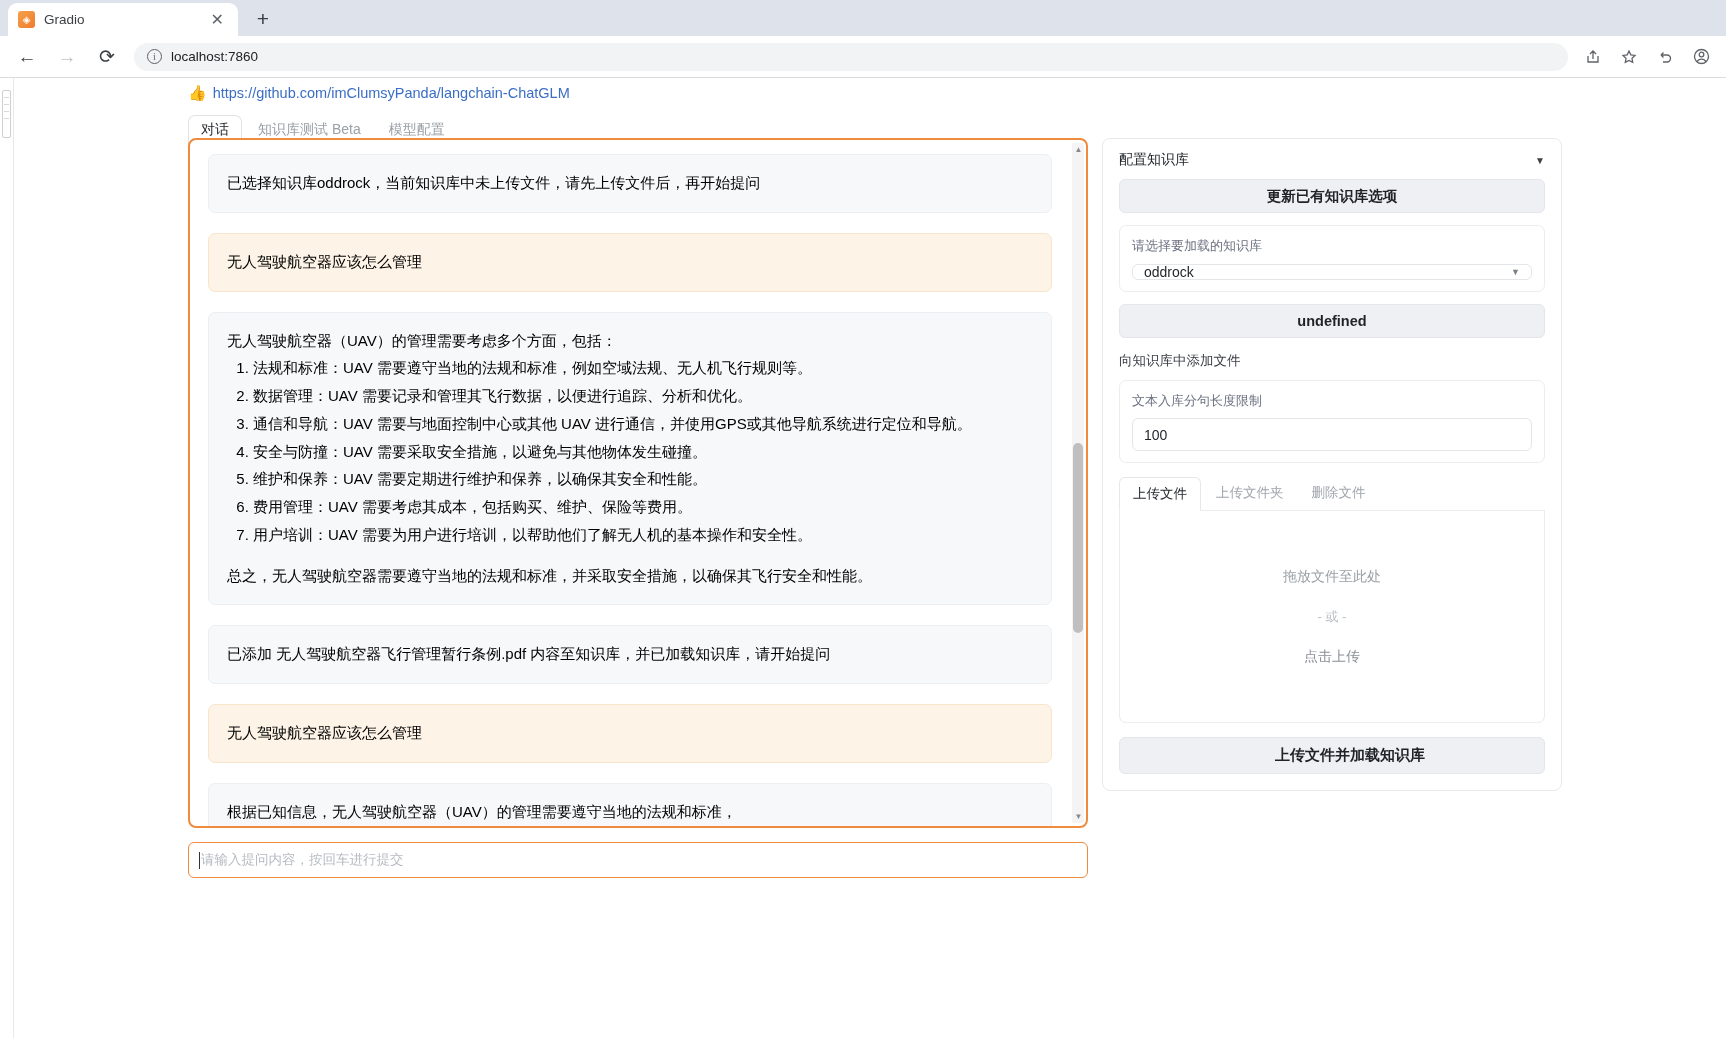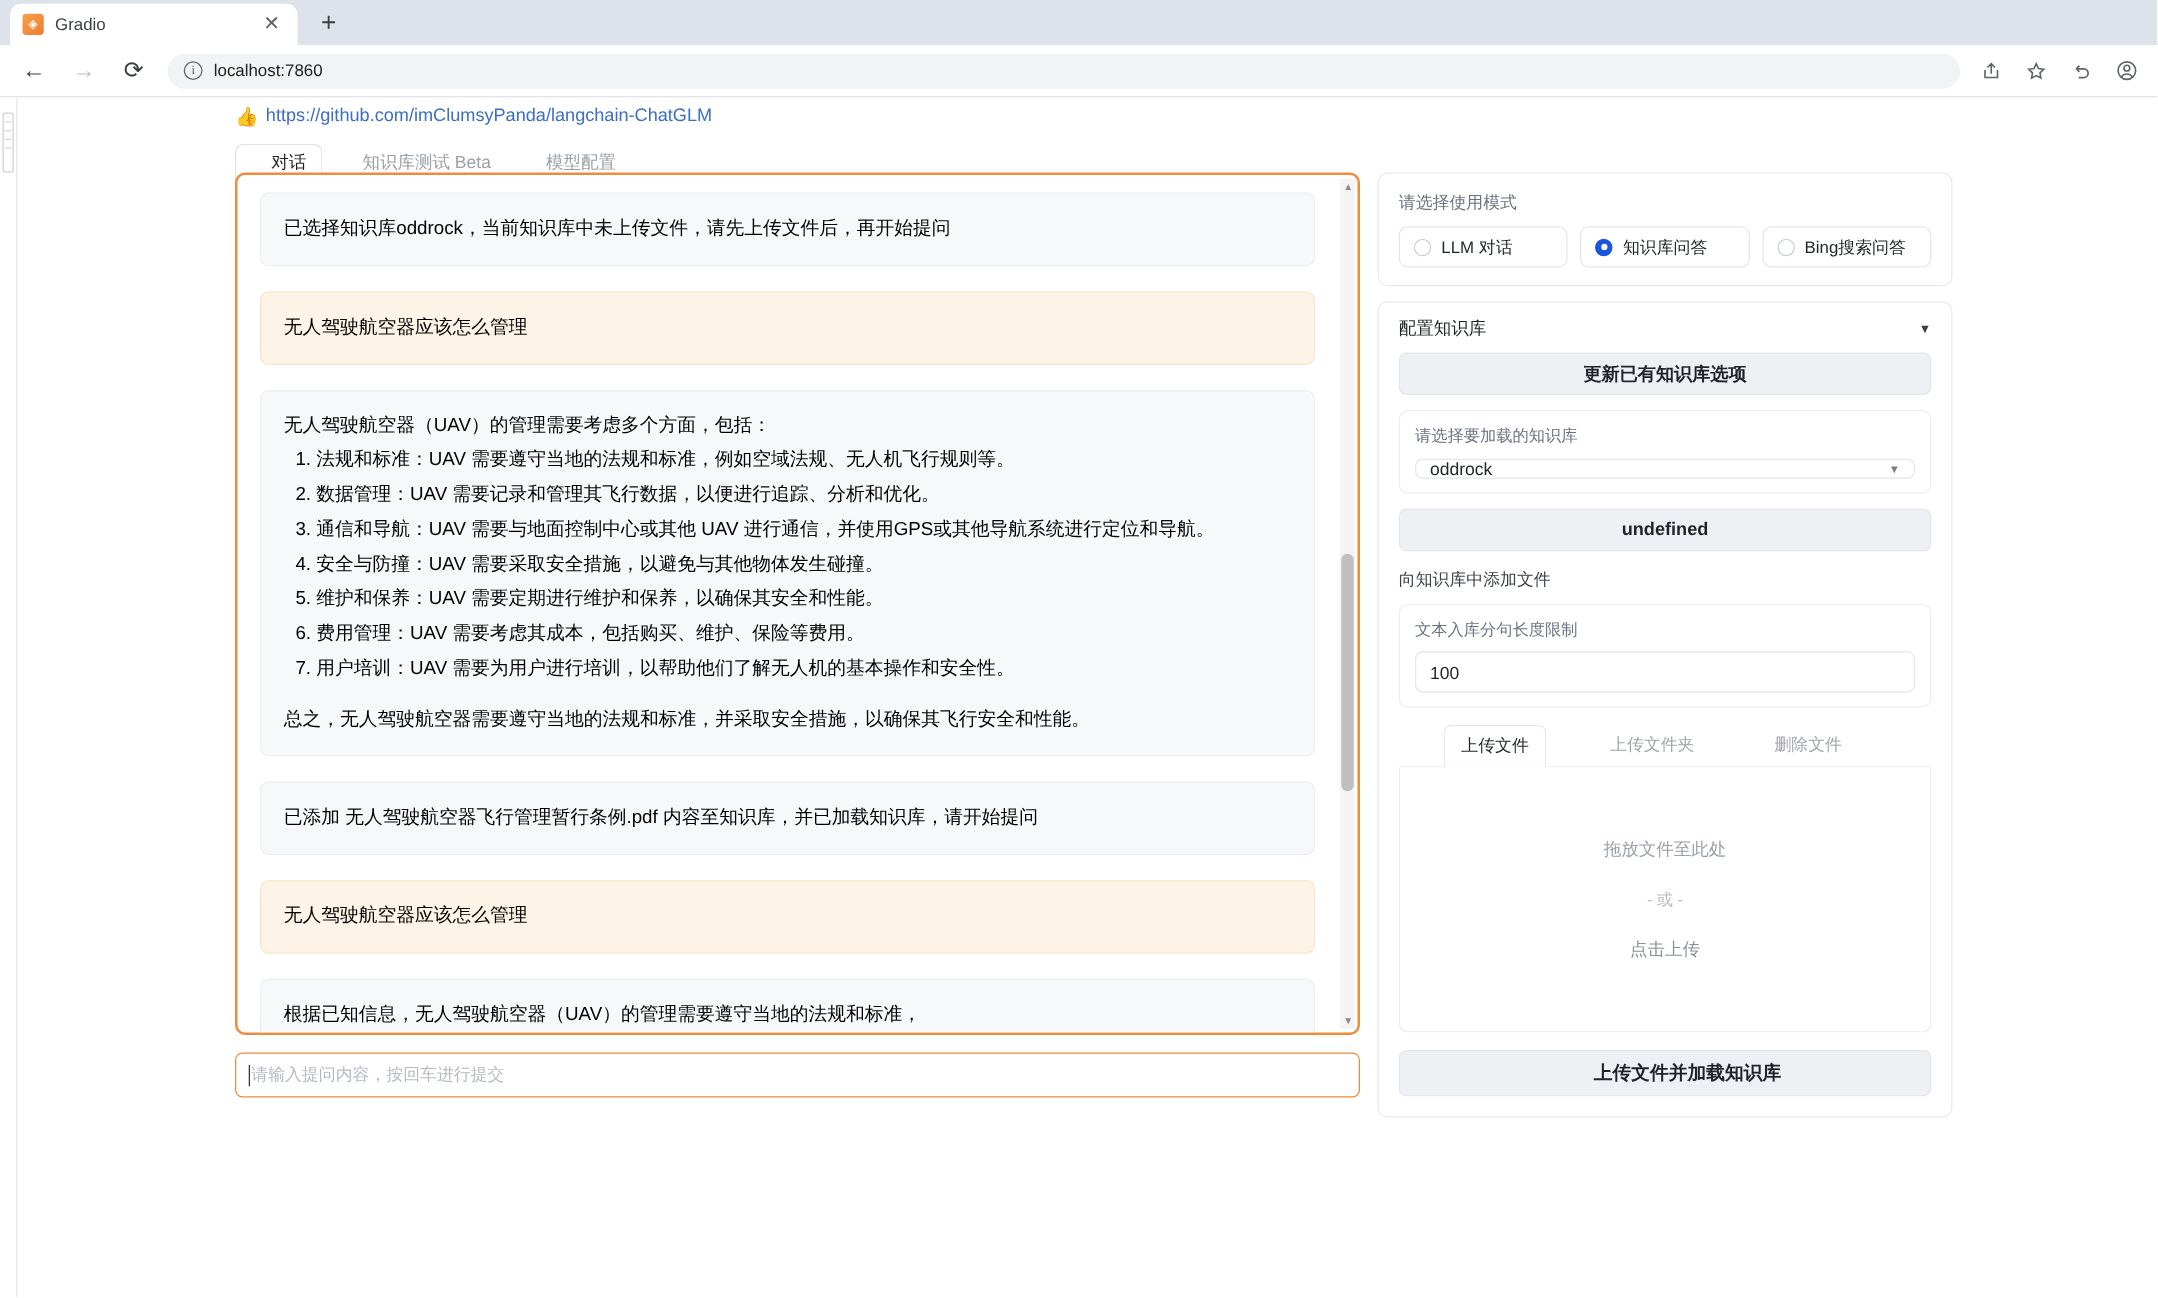--- a/index.html
+++ b/index.html
@@ -85,21 +85,21 @@
   .gh-link {
     font-size: 14.5px; color: #3b6ec4; 
     font-family: "Liberation Sans", sans-serif; cursor: pointer;
   }
 
   .tabrow {
     display: flex; align-items: flex-end; gap: 4px;
     padding-left: 8px; margin-top: 10px; height: 29px;
   }
   .gtab {
-    font-size: 14px; color: #9aa0a6; padding: 5px 12px 6px 28px;
+    font-size: 14px; color: #9aa0a6; padding: 5px 12px 6px 12px;
     border-radius: 7px 7px 0 0; cursor: pointer; white-space: nowrap; margin-top: 24px;
   }
   .gtab.active {
     color: #1f2328; background: #fff; border: 1px solid #e3e3e3;
     border-bottom: none; font-weight: 400;
   }
 
   .main {
     position: absolute; left: 8px; right: 0; top: 60px; bottom: 0;
     display: flex; gap: 14px;
@@ -206,21 +206,20 @@
   .textinput {
     height: 33px; border: 1px solid #e4e6ea; border-radius: 6px;
     background: #fff; display: flex; align-items: center; padding: 0 11px;
     font-size: 14px; color: #1f2328;
   }
 
   .uptabs { display: flex; gap: 2px; border-bottom: 1px solid #ededf0; margin-top: 14px; }
   .uptab {
     font-size: 13.5px; color: #a0a5ad; padding: 7px 13px; cursor: pointer;
     border-radius: 6px 6px 0 0;
-    margin-left: 36px;
   }
   .uptab.active {
     color: #1f2328; background: #fff; border: 1px solid #e7e7ea;
     border-bottom: 1px solid #fff; margin-bottom: -1px;
   }
   .dropzone {
     border: 1px solid #ededf0; border-radius: 0 0 7px 7px; border-top: none;
     height: 212px; display: flex; flex-direction: column;
     align-items: center; justify-content: center; gap: 22px; background: #fff;
   }
@@ -357,37 +356,20 @@
           </div>
 
           <div class="chatinput">
             <span class="caret"></span>
             <span class="ph">请输入提问内容，按回车进行提交</span>
           </div>
         </div>
 
         <div class="sidecol">
 
-          <div class="panel">
-            <div class="panel-label">请选择使用模式</div>
-            <div class="radio-row">
-              <div class="radio-chip">
-                <span class="rdot"></span>
-                <span>LLM 对话</span>
-              </div>
-              <div class="radio-chip">
-                <span class="rdot on"></span>
-                <span>知识库问答</span>
-              </div>
-              <div class="radio-chip">
-                <span class="rdot"></span>
-                <span>Bing搜索问答</span>
-              </div>
-            </div>
-          </div>
 
           <div class="panel kbpanel">
             <div class="kb-head">
               <span>配置知识库</span>
               <span class="kb-caret">▼</span>
             </div>
 
             <div class="btn-grey">更新已有知识库选项</div>
 
             <div class="subpanel">

